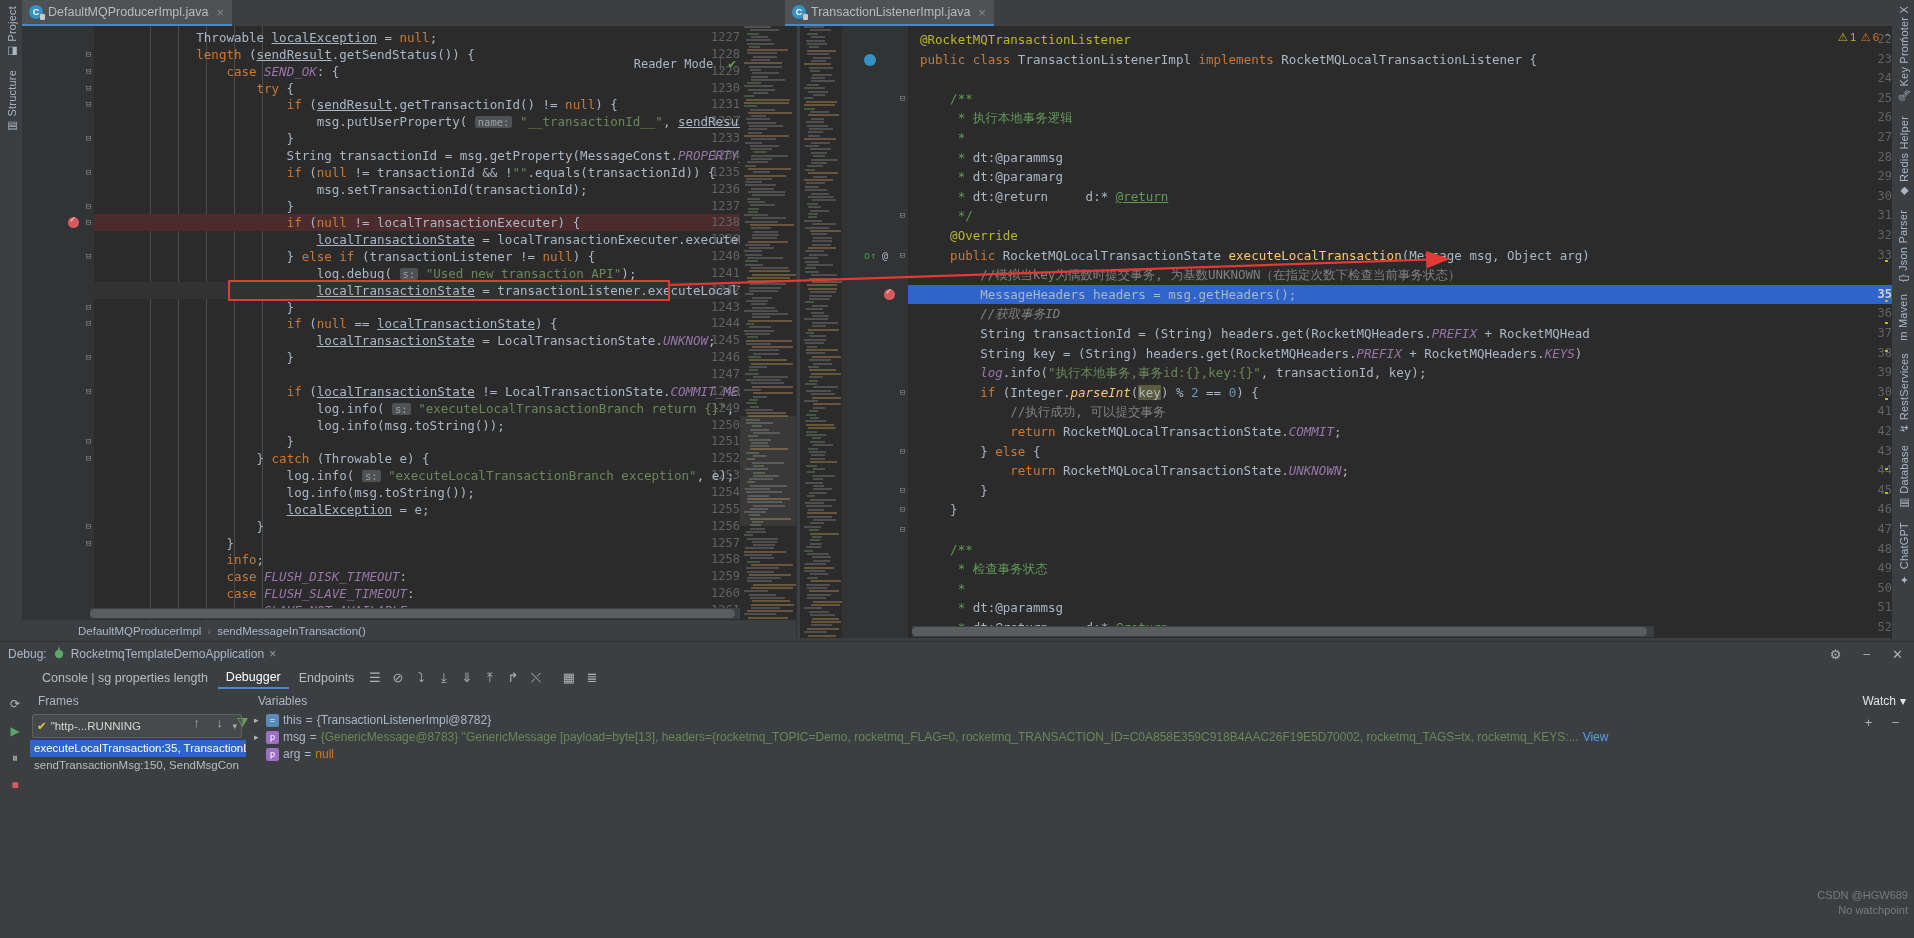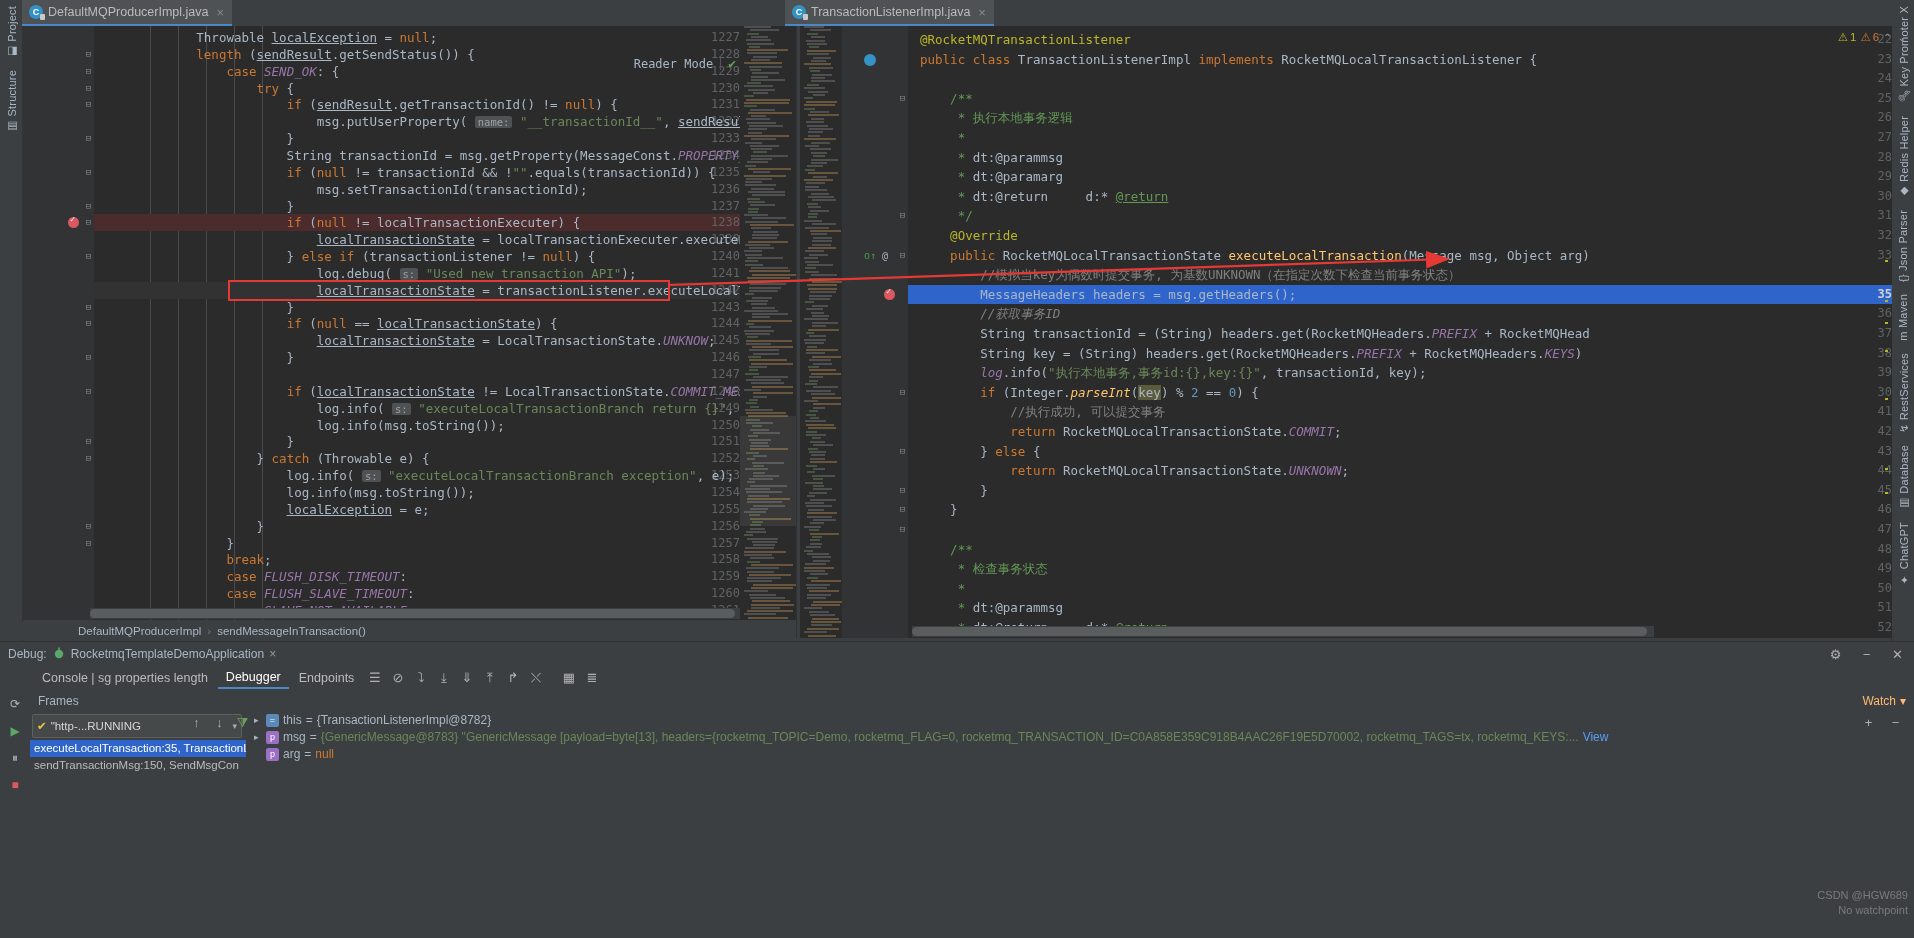--- a/index.html
+++ b/index.html
@@ -108,21 +108,21 @@
   .dtab{font-size:12.5px;color:#bbb;padding:3px 8px;cursor:default;}
   .dtab.active{color:#ffffff;border-bottom:2px solid #4a88c7;}
   .tbicon{width:21px;height:21px;display:inline-flex;align-items:center;justify-content:center;
           color:#afb1b3;font-size:13px;cursor:default;}
 
   .framesHdr,.varsHdr{position:absolute;top:48px;height:22px;font-size:12px;color:#a9b7c6;
                       display:flex;align-items:center;padding-left:8px;}
   .framesHdr{left:30px;width:216px;}
   .varsHdr{left:250px;right:60px;}
   .watchbtn{position:absolute;right:8px;top:48px;height:22px;display:flex;align-items:center;
-            gap:4px;font-size:12px;color:#fdba74;}
+            gap:4px;font-size:12px;color:#e5e5e5;}
 
   .framesPane{position:absolute;left:30px;top:70px;width:216px;bottom:22px;}
   .threadsel{height:22px;margin:2px 4px 2px 2px;background:#45494a;border:1px solid #5e6060;
              display:flex;align-items:center;gap:4px;padding:0 4px;font-size:11.5px;color:#d6d6d6;
              border-radius:2px;}
   .frameitem{height:17px;line-height:17px;font-size:11.5px;padding-left:4px;white-space:nowrap;
              overflow:hidden;color:#bbbbbb;}
   .frameitem.sel{background:#2f65ca;color:#ffffff;}
   .framebtns{position:absolute;right:4px;top:2px;display:flex;gap:3px;align-items:center;}
 
@@ -288,21 +288,21 @@
         <div class="row" style="top: 441.1px;"><span class="rowtext" style="left:84px">                        log.info( <span class="hint">s:</span> <span class="str">"executeLocalTransactionBranch exception"</span>, e);</span></div>
         <div class="row" style="top: 457.95px;"><span class="ln" style="width:44px;">1254</span></div>
         <div class="row" style="top: 457.95px;"><span class="rowtext" style="left:84px">                        log.info(msg.toString());</span></div>
         <div class="row" style="top: 474.8px;"><span class="ln" style="width:44px;">1255</span></div>
         <div class="row" style="top: 474.8px;"><span class="rowtext" style="left:84px">                        <span class="u">localException</span> = e;</span></div>
         <div class="row" style="top: 491.65px;"><span class="ln" style="width:44px;">1256</span></div>
         <div class="row" style="top: 491.65px;"><span class="rowtext" style="left:84px">                    }</span></div>
         <div class="row" style="top: 508.5px;"><span class="ln" style="width:44px;">1257</span></div>
         <div class="row" style="top: 508.5px;"><span class="rowtext" style="left:84px">                }</span></div>
         <div class="row" style="top: 525.35px;"><span class="ln" style="width:44px;">1258</span></div>
-        <div class="row" style="top: 525.35px;"><span class="rowtext" style="left:84px">                <span class="kw">break</span>;</span></div>
+        <div class="row" style="top: 525.35px;"><span class="rowtext" style="left:84px">                <span class="kw">info</span>;</span></div>
         <div class="row" style="top: 542.2px;"><span class="ln" style="width:44px;">1259</span></div>
         <div class="row" style="top: 542.2px;"><span class="rowtext" style="left:84px">                <span class="kw">case</span> <span class="sf">FLUSH_DISK_TIMEOUT</span>:</span></div>
         <div class="row" style="top: 559.05px;"><span class="ln" style="width:44px;">1260</span></div>
         <div class="row" style="top: 559.05px;"><span class="rowtext" style="left:84px">                <span class="kw">case</span> <span class="sf">FLUSH_SLAVE_TIMEOUT</span>:</span></div>
         <div class="row" style="top: 575.9px;"><span class="ln" style="width:44px;">1261</span></div>
         <div class="row" style="top: 575.9px;"><span class="rowtext" style="left:84px">                <span class="kw">case</span> <span class="sf">SLAVE_NOT_AVAILABLE</span>:</span></div>
         <div class="row" style="top: 592.75px;"><span class="ln" style="width:44px;">1262</span></div>
         <div class="row" style="top: 592.75px;"><span class="rowtext" style="left:84px">                    localTransactionState = LocalTransactionState.<span class="sf">ROLLBACK_MESSAGE</span>;</span></div>
         <div class="bp" style="left: 46px; top: 191.35px;"></div>
         <div class="fold" style="left: 62px; top: 22.85px;">⊟</div>
@@ -870,20 +870,23 @@
     <div class="dsidebar">
       <span class="dsbtn">⟳</span>
       <span class="dsbtn playg">▶</span>
       <span class="dsbtn">⏸</span>
       <span class="dsbtn stopred">■</span>
     </div>
 
     <div class="framesHdr">
       <span>Frames</span>
     </div>
+    <div class="varsHdr">
+      <span>Variables</span>
+    </div>
     <div class="watchbtn">
       <span>Watch</span>
       <span>▾</span>
     </div>
 
     <div class="framesPane">
       <div class="threadsel">
         <span style="color:#e8c44a;">✔</span>
         <span>"http-...RUNNING</span>
         <span style="margin-left:auto;color:#aaa;font-size:9px;">▾</span>

